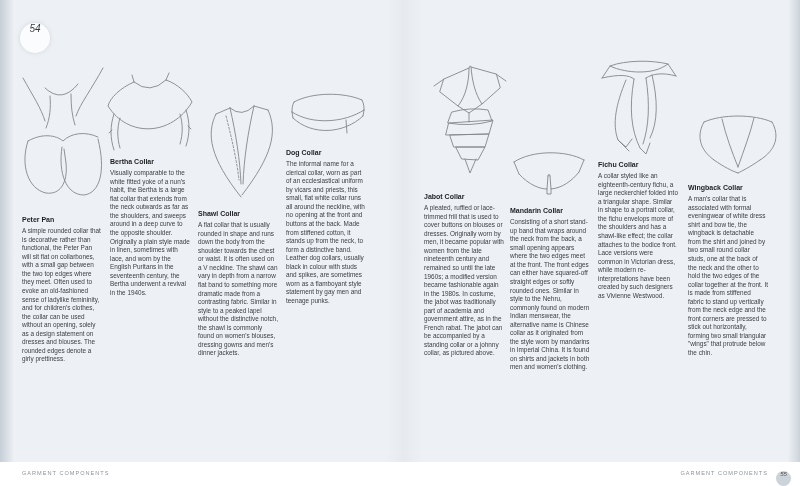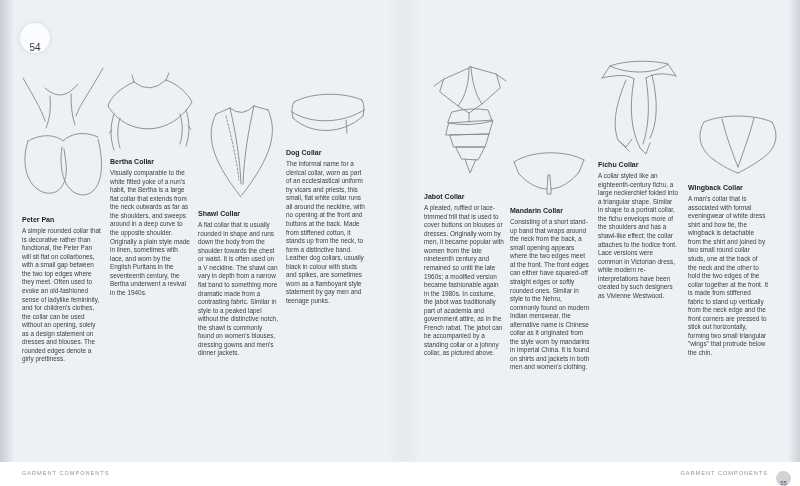--- a/index.html
+++ b/index.html
@@ -15,22 +15,22 @@
   }
   .edge-left{position:absolute;left:0;top:0;width:14px;height:462px;
     background:linear-gradient(to right,#c6ced6,rgba(237,240,244,0));}
   .edge-right{position:absolute;right:0;top:0;width:12px;height:462px;
     background:linear-gradient(to left,#cbd3da,rgba(237,240,244,0));}
   .spine{position:absolute;left:386px;top:0;width:36px;height:462px;
     background:linear-gradient(to right,rgba(140,150,160,0),rgba(140,150,160,0.07),rgba(140,150,160,0));}
   
   .pagenum-circle{
     position:absolute;border-radius:50%;background:#fbfcfd;
-    display:flex;align-items:flex-end;justify-content:center;
-    color:#35383c;box-shadow:0 0 4px rgba(160,170,180,0.35);
+    display:flex;align-items:flex-start;justify-content:center;
+    color:#35383c;box-shadow:0 0 4px rgba(160,170,180,0.35);font-style:italic;
   }
   #circle-54{left:20px;top:23px;width:30px;height:30px;font-size:10px;}
   #circle-55{left:776px;top:471px;width:15px;height:15px;font-size:6px;
     background:#ccd3d9;color:#4a4e53;box-shadow:none;}
   
   .entry{position:absolute;width:80px;}
   .entry h3{margin:0 0 3px 0;font-size:7px;line-height:1.2;font-weight:bold;color:#1d1f23;}
   .entry p{margin:0;font-size:6.4px;line-height:1.33;color:#3d4147;}
   
   .illu{position:absolute;}

